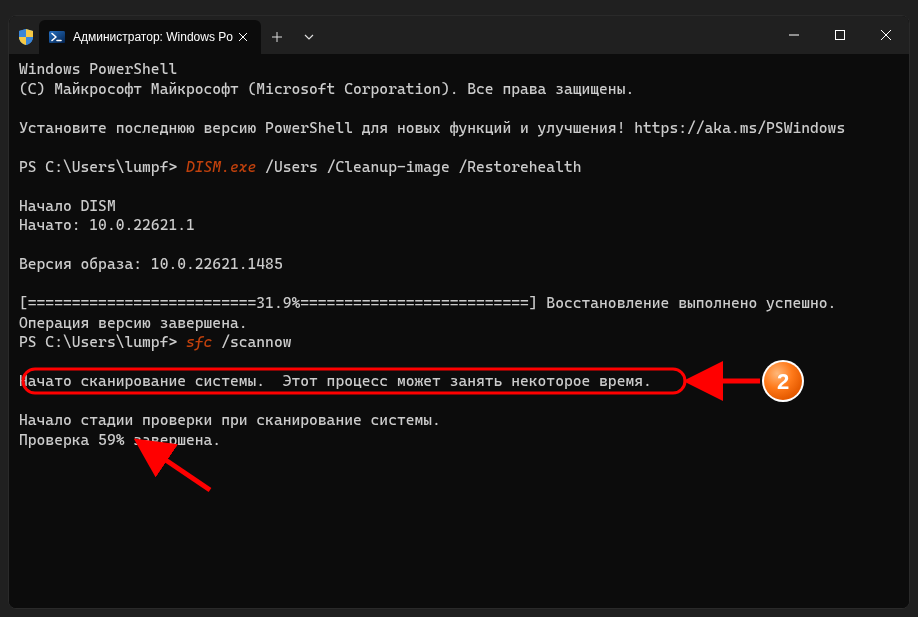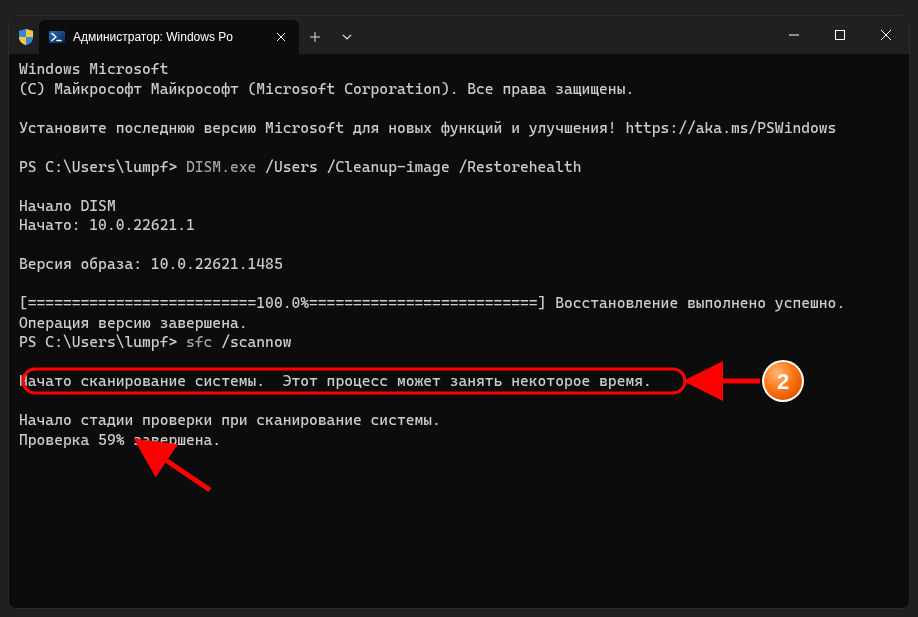--- a/index.html
+++ b/index.html
@@ -31,21 +31,21 @@
     width: 10px;
   }
   .tab {
     display: flex;
     align-items: center;
     background: #0c0c0c;
     border-radius: 6px 6px 0 0;
     height: 34px;
     margin-top: 4px;
     padding: 0 8px 0 10px;
-    width: 260px;
+    width: 222px;
     position: relative;
   }
   .shield-icon {
     width: 14px; height: 16px;
     flex: 0 0 auto;
     margin-right: 6px;
   }
   .tab-icon {
     width: 16px; height: 16px;
     flex: 0 0 auto;
@@ -94,21 +94,21 @@
     padding: 6px 10px 10px 10px;
     font-family: Consolas, "Cascadia Mono", monospace;
     font-size: 15px;
     line-height: 19.5px;
     color: #cccccc;
     white-space: pre;
     position: relative;
     background: #0c0c0c;
     height: calc(100% - 38px);
   }
-  .yellow { color: #a3a3a3; }
+  .yellow { color: #c2410c; font-style: italic; }
 
   
   .overlay {
     position: absolute;
     left: 0; top: 0;
     width: 918px; height: 617px;
     pointer-events: none;
     z-index: 10;
   }
 </style>
@@ -177,33 +177,33 @@
           </svg>
       </div>
       <div class="win-btn">
         <svg width="10" height="10" viewBox="0 0 10 10">
             <path d="M0 0 L10 10 M10 0 L0 10" stroke="#fff" stroke-width="1"></path>
           </svg>
       </div>
     </div>
   </div>
 
-  <div class="terminal"><span>Windows Microsoft</span>
+  <div class="terminal"><span>Windows PowerShell</span>
 <span>(C) Майкрософт Майкрософт (Microsoft Corporation). Все права защищены.</span>
 <span></span>
-<span>Установите последнюю версию Microsoft для новых функций и улучшения! https://aka.ms/PSWindows</span>
+<span>Установите последнюю версию PowerShell для новых функций и улучшения! https://aka.ms/PSWindows</span>
 <span></span>
 <span>PS C:\Users\lumpf&gt; </span><span class="yellow">DISM.exe</span><span> /Users /Cleanup-image /Restorehealth</span>
 <span></span>
 <span>Начало DISM</span>
 <span>Начато: 10.0.22621.1</span>
 <span></span>
 <span>Версия образа: 10.0.22621.1485</span>
 <span></span>
-<span>[==========================100.0%==========================] Восстановление выполнено успешно.</span>
+<span>[==========================31.9%==========================] Восстановление выполнено успешно.</span>
 <span>Операция версию завершена.</span>
 <span>PS C:\Users\lumpf&gt; </span><span class="yellow">sfc</span><span> /scannow</span>
 <span></span>
 <span>Начато сканирование системы.  Этот процесс может занять некоторое время.</span>
 <span></span>
 <span>Начало стадии проверки при сканирование системы.</span>
 <span>Проверка 59% завершена.</span></div>
 </div>
 
 <svg class="overlay" width="918" height="617">

